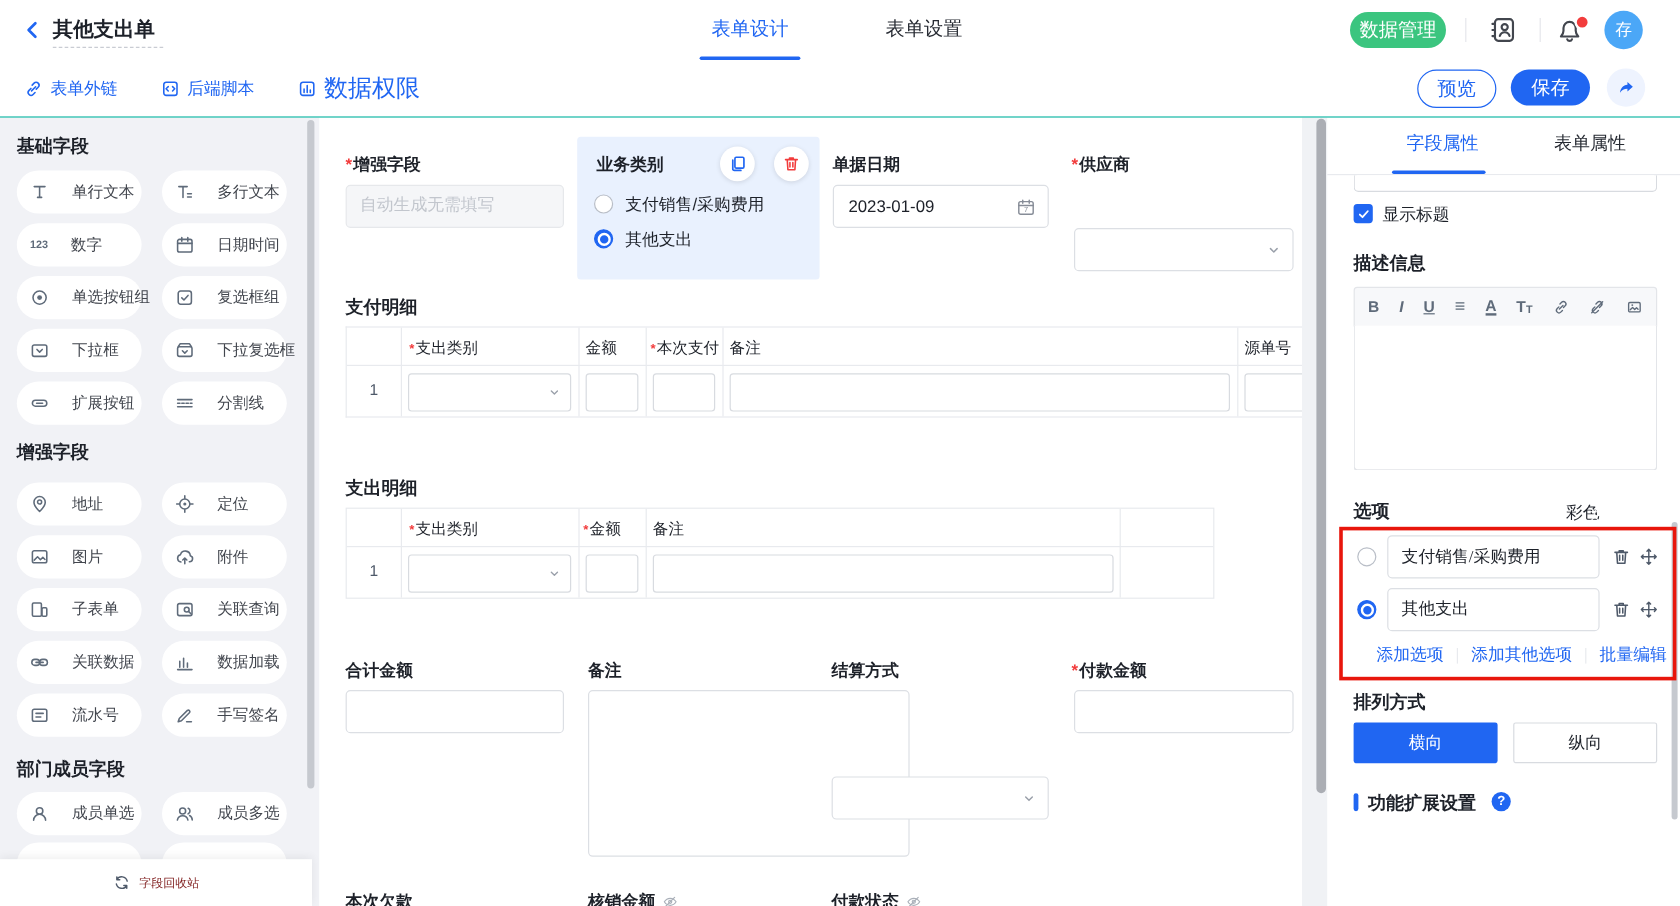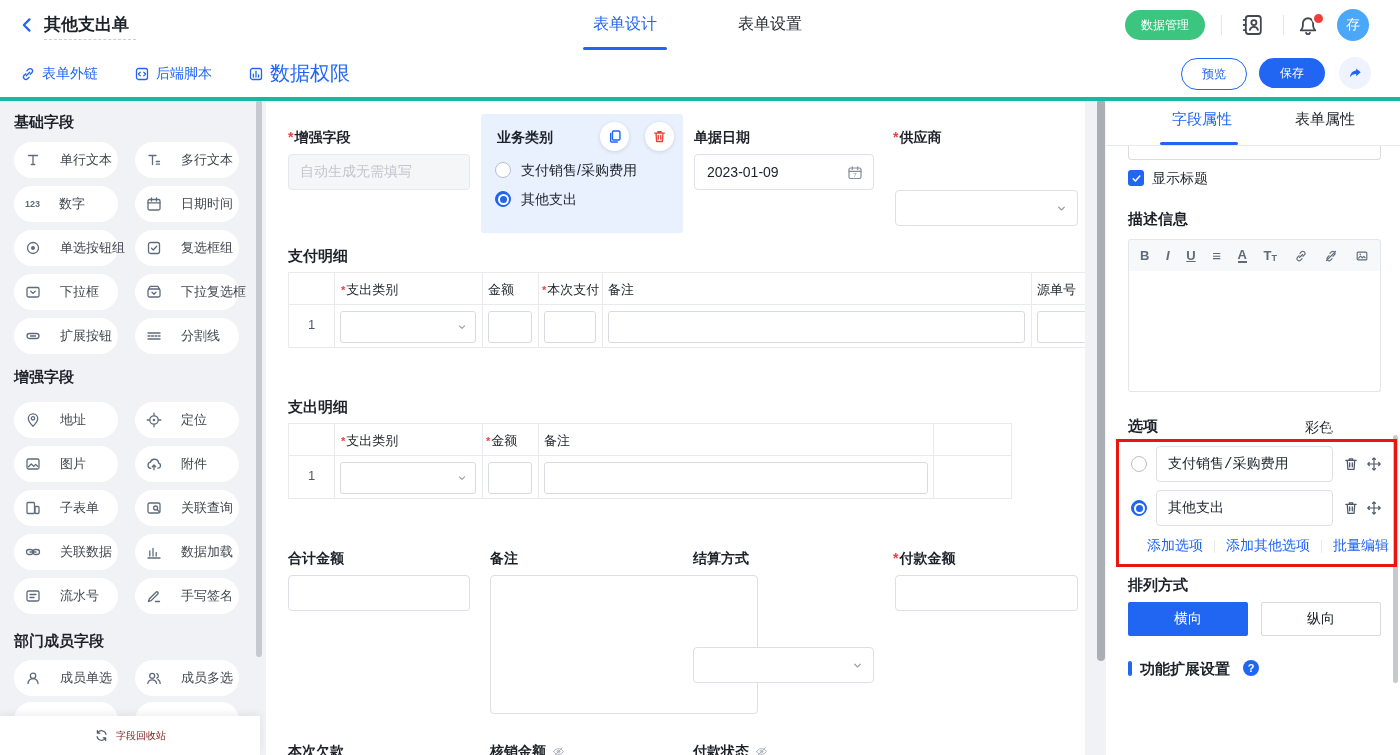--- a/index.html
+++ b/index.html
@@ -3,36 +3,36 @@
 <meta charset="utf-8">
 <style>
   html,body{margin:0;padding:0}
   #app{position:relative;width:1400px;height:755px;overflow:hidden;background:#f0f2f5;
        font-family:"Liberation Sans","DejaVu Sans",sans-serif;color:#1d2129}
   .abs{position:absolute}
   .fl{display:flex;align-items:center}
   .lbl{font-size:14px;font-weight:700;color:#1d2129;white-space:nowrap}
   .req{color:#f23c3c;margin-right:1px;font-weight:700}
   .inp{background:#fff;border:1px solid #dcdfe4;border-radius:4px;font-size:14px;color:#1d2129;
-       padding:0 11px;box-sizing:border-box;outline:none;font-family:Liberation Mono, monospace}
+       padding:0 11px;box-sizing:border-box;outline:none;font-family:Liberation Serif, serif}
   .inp::placeholder{color:#c2c6cd}
   .sec{font-size:15px;font-weight:700;color:#1d2129;white-space:nowrap}
   .pill{height:36px;width:104px;background:#fff;border-radius:18px;display:flex;align-items:center;
         padding-left:11px;box-sizing:border-box;gap:19px;color:#5f6b7a;cursor:grab}
   .pill .pl{font-size:13px;color:#42464e;white-space:nowrap}
   .vline,.hline{background:#e8eaee}
   .thead{font-size:13px;color:#1d2129;white-space:nowrap}
   .cellinp{background:#fff;border:1px solid #d8dbe0;border-radius:3px;box-sizing:border-box}
   .selwrap{position:relative;background:#fff;border:1px solid #dcdfe4;border-radius:4px;box-sizing:border-box}
   .radio{width:16px;height:16px;border-radius:50%;border:1px solid #b9bec7;background:#fff;
          box-sizing:border-box;display:flex;align-items:center;justify-content:center}
   .radio.on{background:#2066F2;border-color:#2066F2}
   .radio.on i{display:block;width:7px;height:7px;border:2px solid #fff;border-radius:50%;background:#2066F2}
   .blue{color:#2066F2}
-  .toolbtn{border-radius:16px;font-size:12px;display:flex;align-items:center;justify-content:center;cursor:pointer}
+  .toolbtn{border-radius:16px;font-size:16px;display:flex;align-items:center;justify-content:center;cursor:pointer}
   .tabtxt{font-size:16px;cursor:pointer;white-space:nowrap;text-align:center}
   .ebtn{font-size:13px;font-weight:700;color:#5f6b7a;display:flex;align-items:flex-end;cursor:pointer}
   .actlink{font-size:14px;color:#2066F2;white-space:nowrap;cursor:pointer}
   .toggle{width:42px;height:21px;border-radius:11px;background:#c6cad1;position:relative;cursor:pointer}
   .toggle .knob{position:absolute;left:2.5px;top:2.5px;width:16px;height:16px;border-radius:50%;background:#fff}
   .toggle .tg-lbl{position:absolute;right:7px;top:3.5px;font-size:12px;color:#fff}
   svg{display:block}
 </style>
 </head>
 <body>
@@ -67,21 +67,21 @@
       <svg width="24" height="24" viewBox="0 0 16 16" fill="none" stroke="currentColor" stroke-width="1.2" stroke-linecap="round" stroke-linejoin="round">
         <path d="M3.2 11.6h9.6c-.9-1-1.4-1.9-1.4-3.2V6.9a3.4 3.4 0 00-6.8 0v1.5c0 1.3-.5 2.2-1.4 3.2z"></path>
         <path d="M6.7 13.2a1.4 1.4 0 002.6 0"></path>
       </svg>
     </span>
     <span class="abs" style="left:1312px;top:12px;width:9px;height:9px;border-radius:50%;background:#f23c3c;border:2px solid #fff"></span>
     <div class="abs" style="left:1337px;top:9px;width:32px;height:32px;border-radius:50%;background:#4BA7F7;color:#fff;
                 font-size:14px;display:flex;align-items:center;justify-content:center;cursor:pointer">存</div>
   </div>
 
-  <div class="abs" style="left:0;top:50px;width:1400px;height:47px;background:#fff;border-bottom:4px solid #14b8a6;z-index:5">
+  <div class="abs" style="left:0;top:50px;width:1400px;height:47px;background:#fff;border-bottom:1px solid #14b8a6;z-index:5">
     <div class="abs fl" style="left:20px;top:0;height:47px;gap:36px">
       <div class="fl" style="gap:6px;cursor:pointer">
         <span>
           <svg width="16" height="16" viewBox="0 0 16 16" fill="none" stroke="#2066F2" stroke-width="1.3" stroke-linecap="round" stroke-linejoin="round">
             <path d="M6.8 4.9l1.6-1.6a2.4 2.4 0 013.4 3.4L10.2 8.3M9.2 11.1l-1.6 1.6a2.4 2.4 0 01-3.4-3.4L5.8 7.7M6.3 9.7l3.4-3.4"></path>
           </svg>
           </span>
         <span class="blue" style="font-size:14px">表单外链</span>
       </div>
       <div class="fl" style="gap:6px;cursor:pointer">

